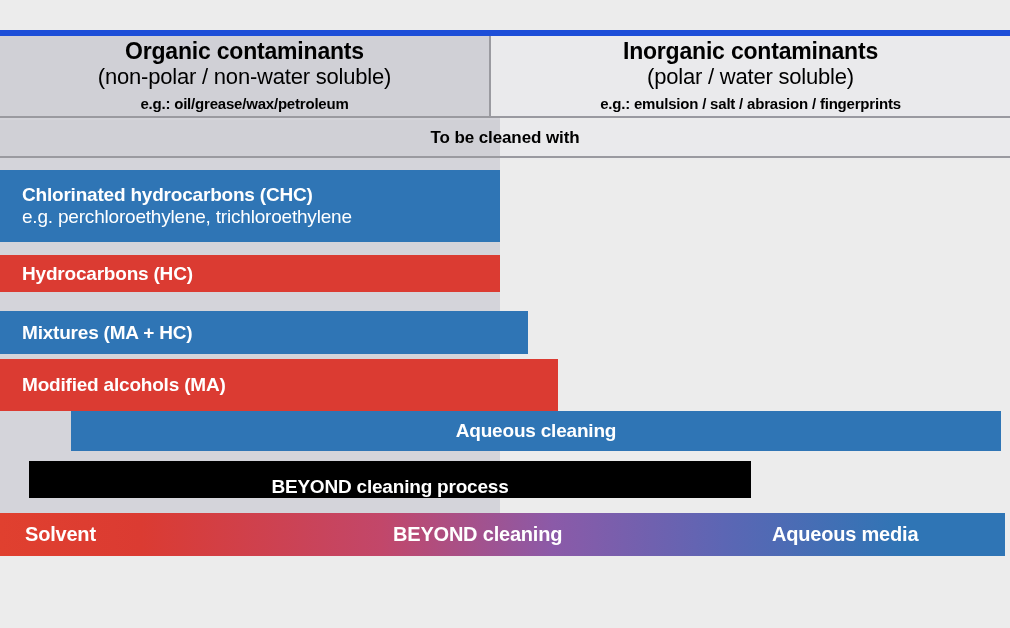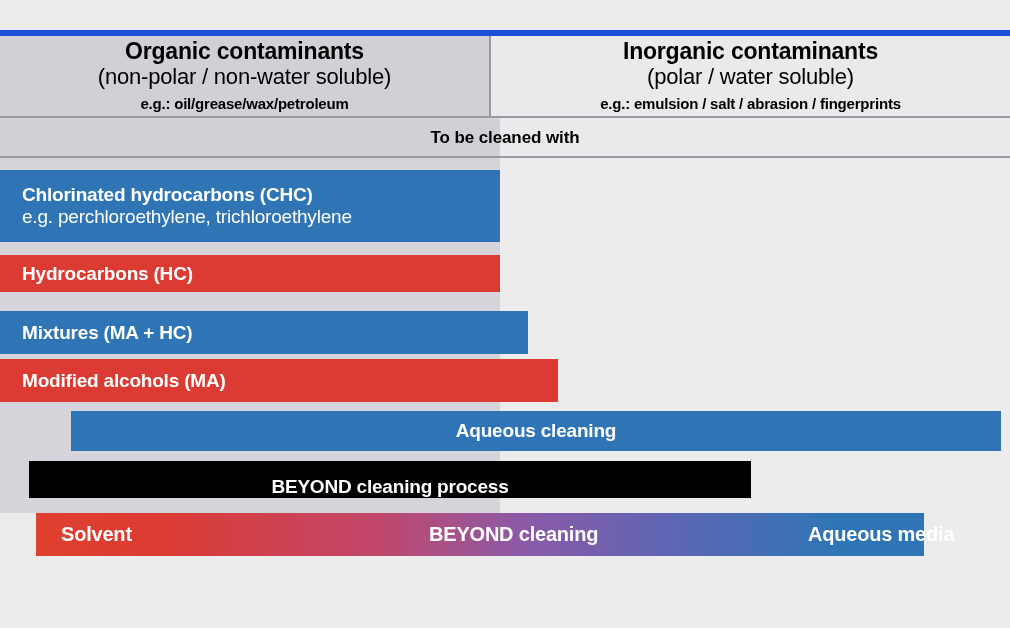--- a/index.html
+++ b/index.html
@@ -154,32 +154,31 @@
   .bar-center {
     padding-left: 0;
     align-items: center;
   }
 
   
   #gradient-bar {
     position: absolute;
     left: 0;
     top: 513px;
-    width: 888px;
+    width: 1005px;
     height: 43px;
     background: linear-gradient(to right,
         #e0402f 0%,
         #db3b32 14%,
         #c2476a 38%,
         #8b5aa8 55%,
         #5c66b4 72%,
         #2f75b5 90%,
         #2f75b5 100%);
     color: #fff;
-    margin-left: 36px;
   }
   .grad-label {
     position: absolute;
     top: 0;
     height: 100%;
     display: flex;
     align-items: center;
     font-size: 20px;
     font-weight: bold;
     letter-spacing: -0.2px;
@@ -224,21 +223,21 @@
   </div>
 
   <div class="bar bar-red" id="bar-hc" style="left:0px; top:255px; width:500px; height:37px;">
     <div class="bar-title">Hydrocarbons (HC)</div>
   </div>
 
   <div class="bar bar-blue" id="bar-mixtures" style="left:0px; top:311px; width:528px; height:43px;">
     <div class="bar-title">Mixtures (MA + HC)</div>
   </div>
 
-  <div class="bar bar-red" id="bar-modified-alcohols" style="left:0px; top:359px; width:558px; height:43px;">
+  <div class="bar bar-red" id="bar-modified-alcohols" style="left:0px; top:359px; width:558px; height:52px;">
     <div class="bar-title">Modified alcohols (MA)</div>
   </div>
 
   <div class="bar bar-blue bar-center" id="bar-aqueous-cleaning" style="left:71px; top:411px; width:930px; height:40px;">
     <div class="bar-title">Aqueous cleaning</div>
   </div>
 
   <div class="bar bar-black bar-center" id="bar-beyond" style="left:29px; top:461px; width:722px; height:37px;justify-content:flex-end;">
     <div class="bar-title">BEYOND cleaning process</div>
   </div>

